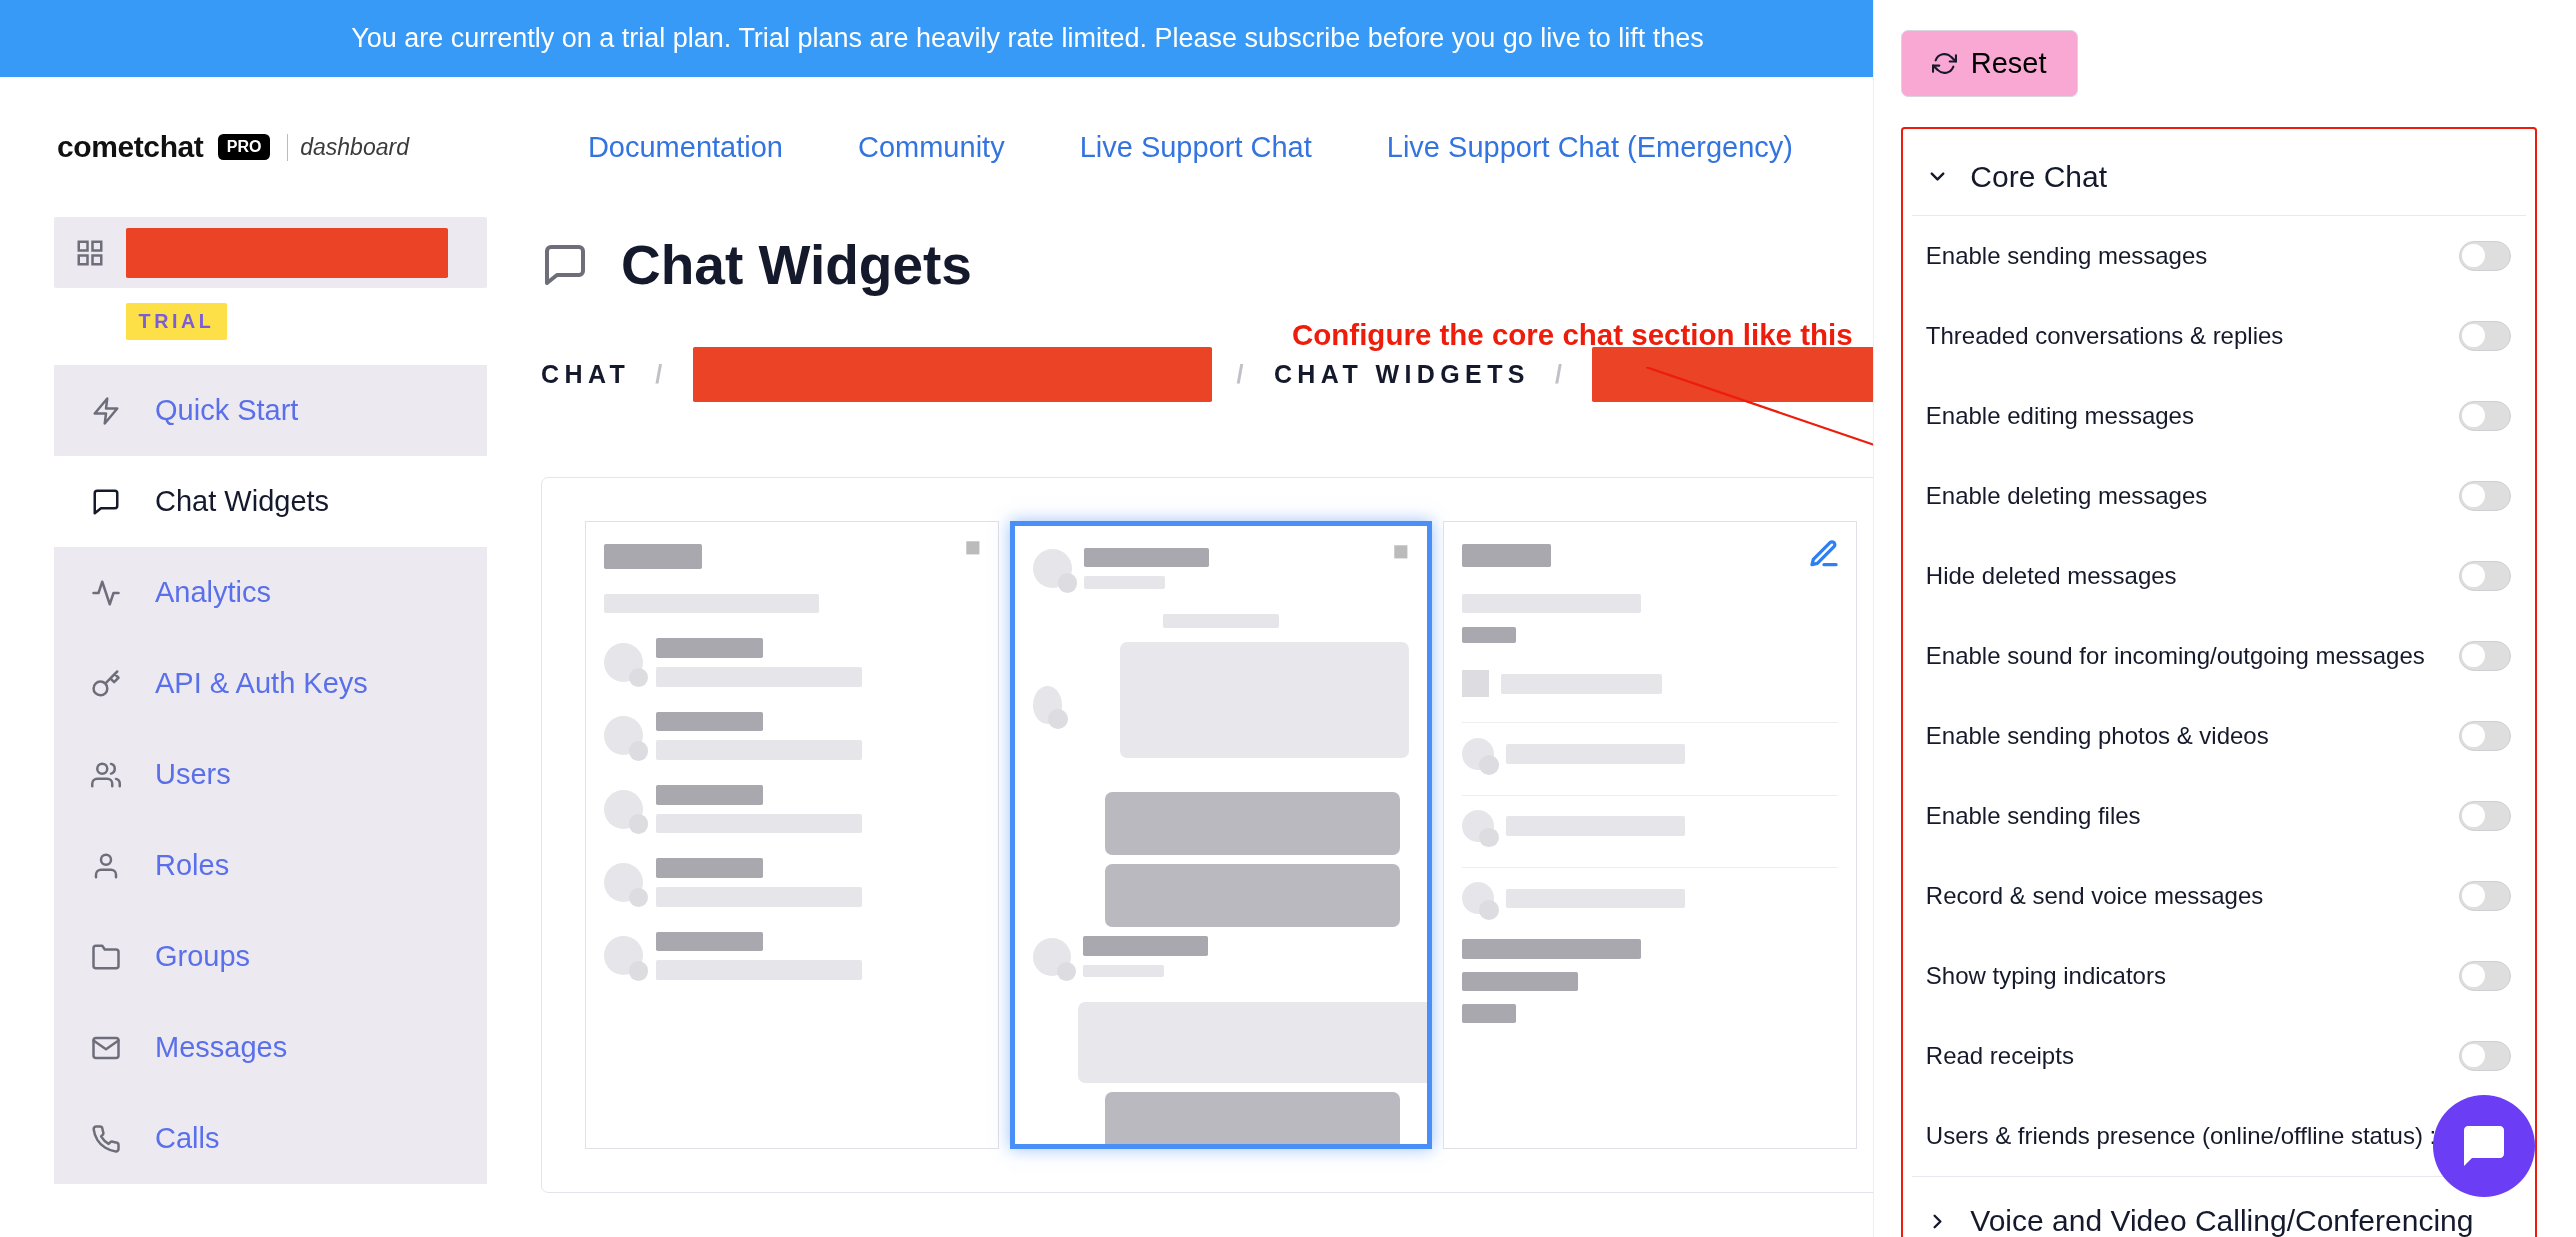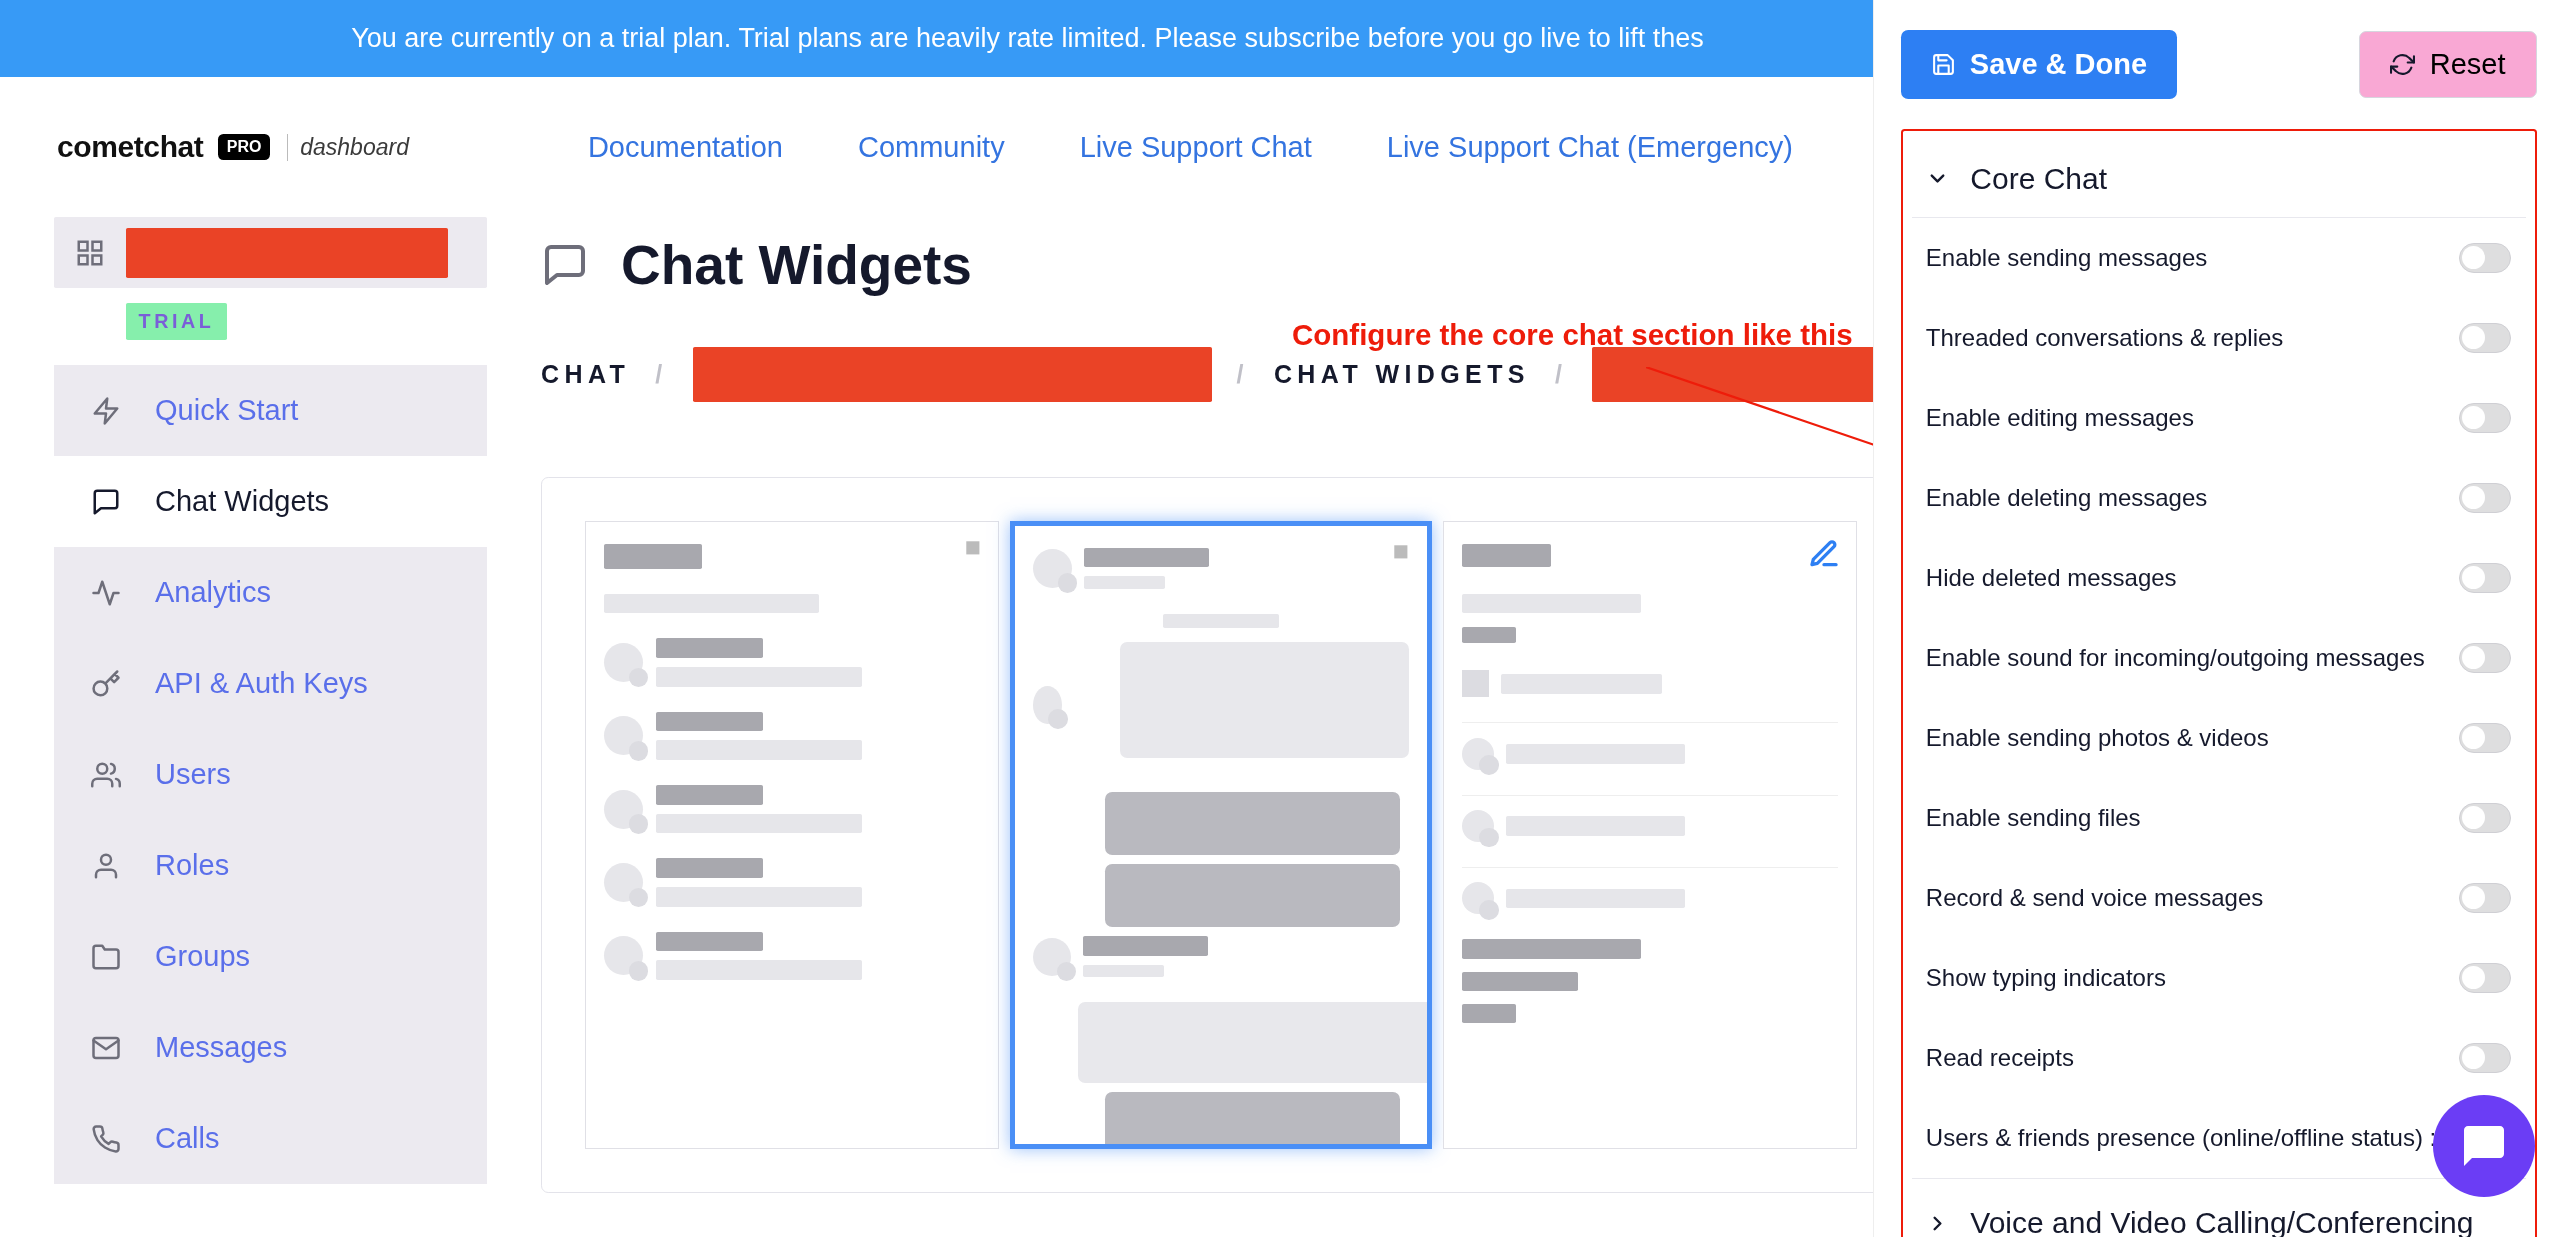--- a/index.html
+++ b/index.html
@@ -16,21 +16,21 @@
 .logo-dash { font-style: italic; font-size: 23px; color: #3a3a3a; border-left: 0.9px solid #bbb; padding-left: 12.5px; margin-left: 2px; text-align: right; }
 .nav-links { display: flex; gap: 75px; margin-left: 107px; }
 .nav-links a { color: #3474e0; font-size: 29px; text-decoration: none; }
 
 
 .main { display: flex; }
 .sidebar { width: 487px; padding-left: 54px; }
 .sidebar .app-box { background: #eceaf0; display: flex; align-items: center; gap: 14.3px; padding: 10.7px 14.3px; border-radius: 1.8px; }
 .sidebar .app-icon { width: 43px; height: 43px; display: inline-flex; align-items: center; justify-content: center; }
 .sidebar .app-red { background: #ea4326; width: 322px; height: 50px; border-radius: 1.8px; }
-.sidebar .trial-chip { display: inline-block; background: #86efac; color: #7a5ed8; font-size: 19.7px; font-weight: 700; letter-spacing: 3.6px; padding: 7.2px 12.5px; margin: 14.3px 0 0 72px; border-radius: 1.8px; }
+.sidebar .trial-chip { display: inline-block; background: #fde047; color: #7a5ed8; font-size: 19.7px; font-weight: 700; letter-spacing: 3.6px; padding: 7.2px 12.5px; margin: 14.3px 0 0 72px; border-radius: 1.8px; }
 .sidebar-nav { margin-top: 25px; background: #eceaf0; }
 .sidebar-nav .item { display: flex; align-items: center; gap: 30px; height: 91px; padding-left: 32px; font-size: 29px; color: #5a6fea; cursor: pointer; }
 .sidebar-nav .item.active { background: #fff; color: #15192c; }
 .sidebar-nav .item .icn { width: 39px; height: 39px; display: inline-flex; align-items: center; justify-content: center; }
 
 
 .content { flex: 1; padding: 0 54px; }
 .page-title { display: flex; align-items: center; gap: 32px; margin-top: 16px; }
 .page-title h1 { font-size: 55px; font-weight: 800; color: #15192c; }
 .breadcrumb { display: flex; align-items: center; gap: 25px; font-size: 25px; font-weight: 700; letter-spacing: 5.4px; color: #15192c; margin-top: 50px; }
@@ -336,30 +336,20 @@
   <defs>
       <marker id="ah" markerWidth="10" markerHeight="10" refX="8" refY="3" orient="auto">
         <path d="M0,0 L0,6 L9,3 z" fill="#ee1c0a"></path>
       </marker>
     </defs>
   <line x1="0" y1="0" x2="440" y2="150" stroke="#ee1c0a" stroke-width="2.5" marker-end="url(#ah)"></line>
 </svg>
 
 <div class="settings-panel">
   <div class="settings-top">
-    <button class="btn-save">
-      <span>
-          <svg width="25" height="25" viewBox="0 0 24 24" fill="none" stroke="#fff" stroke-width="2" stroke-linecap="round" stroke-linejoin="round">
-            <path d="M19 21H5a2 2 0 0 1-2-2V5a2 2 0 0 1 2-2h11l5 5v11a2 2 0 0 1-2 2z"></path>
-            <polyline points="17 21 17 13 7 13 7 21"></polyline>
-            <polyline points="7 3 7 8 15 8"></polyline>
-          </svg>
-        </span>
-      <span>Save &amp; Done</span>
-    </button>
     <button class="btn-reset">
       <span>
           <svg width="25" height="25" viewBox="0 0 24 24" fill="none" stroke="#15192c" stroke-width="2" stroke-linecap="round" stroke-linejoin="round">
             <polyline points="23 4 23 10 17 10"></polyline>
             <polyline points="1 20 1 14 7 14"></polyline>
             <path d="M3.51 9a9 9 0 0 1 14.85-3.36L23 10M1 14l4.64 4.36A9 9 0 0 0 20.49 15"></path>
           </svg>
         </span>
       <span>Reset</span>
     </button>

